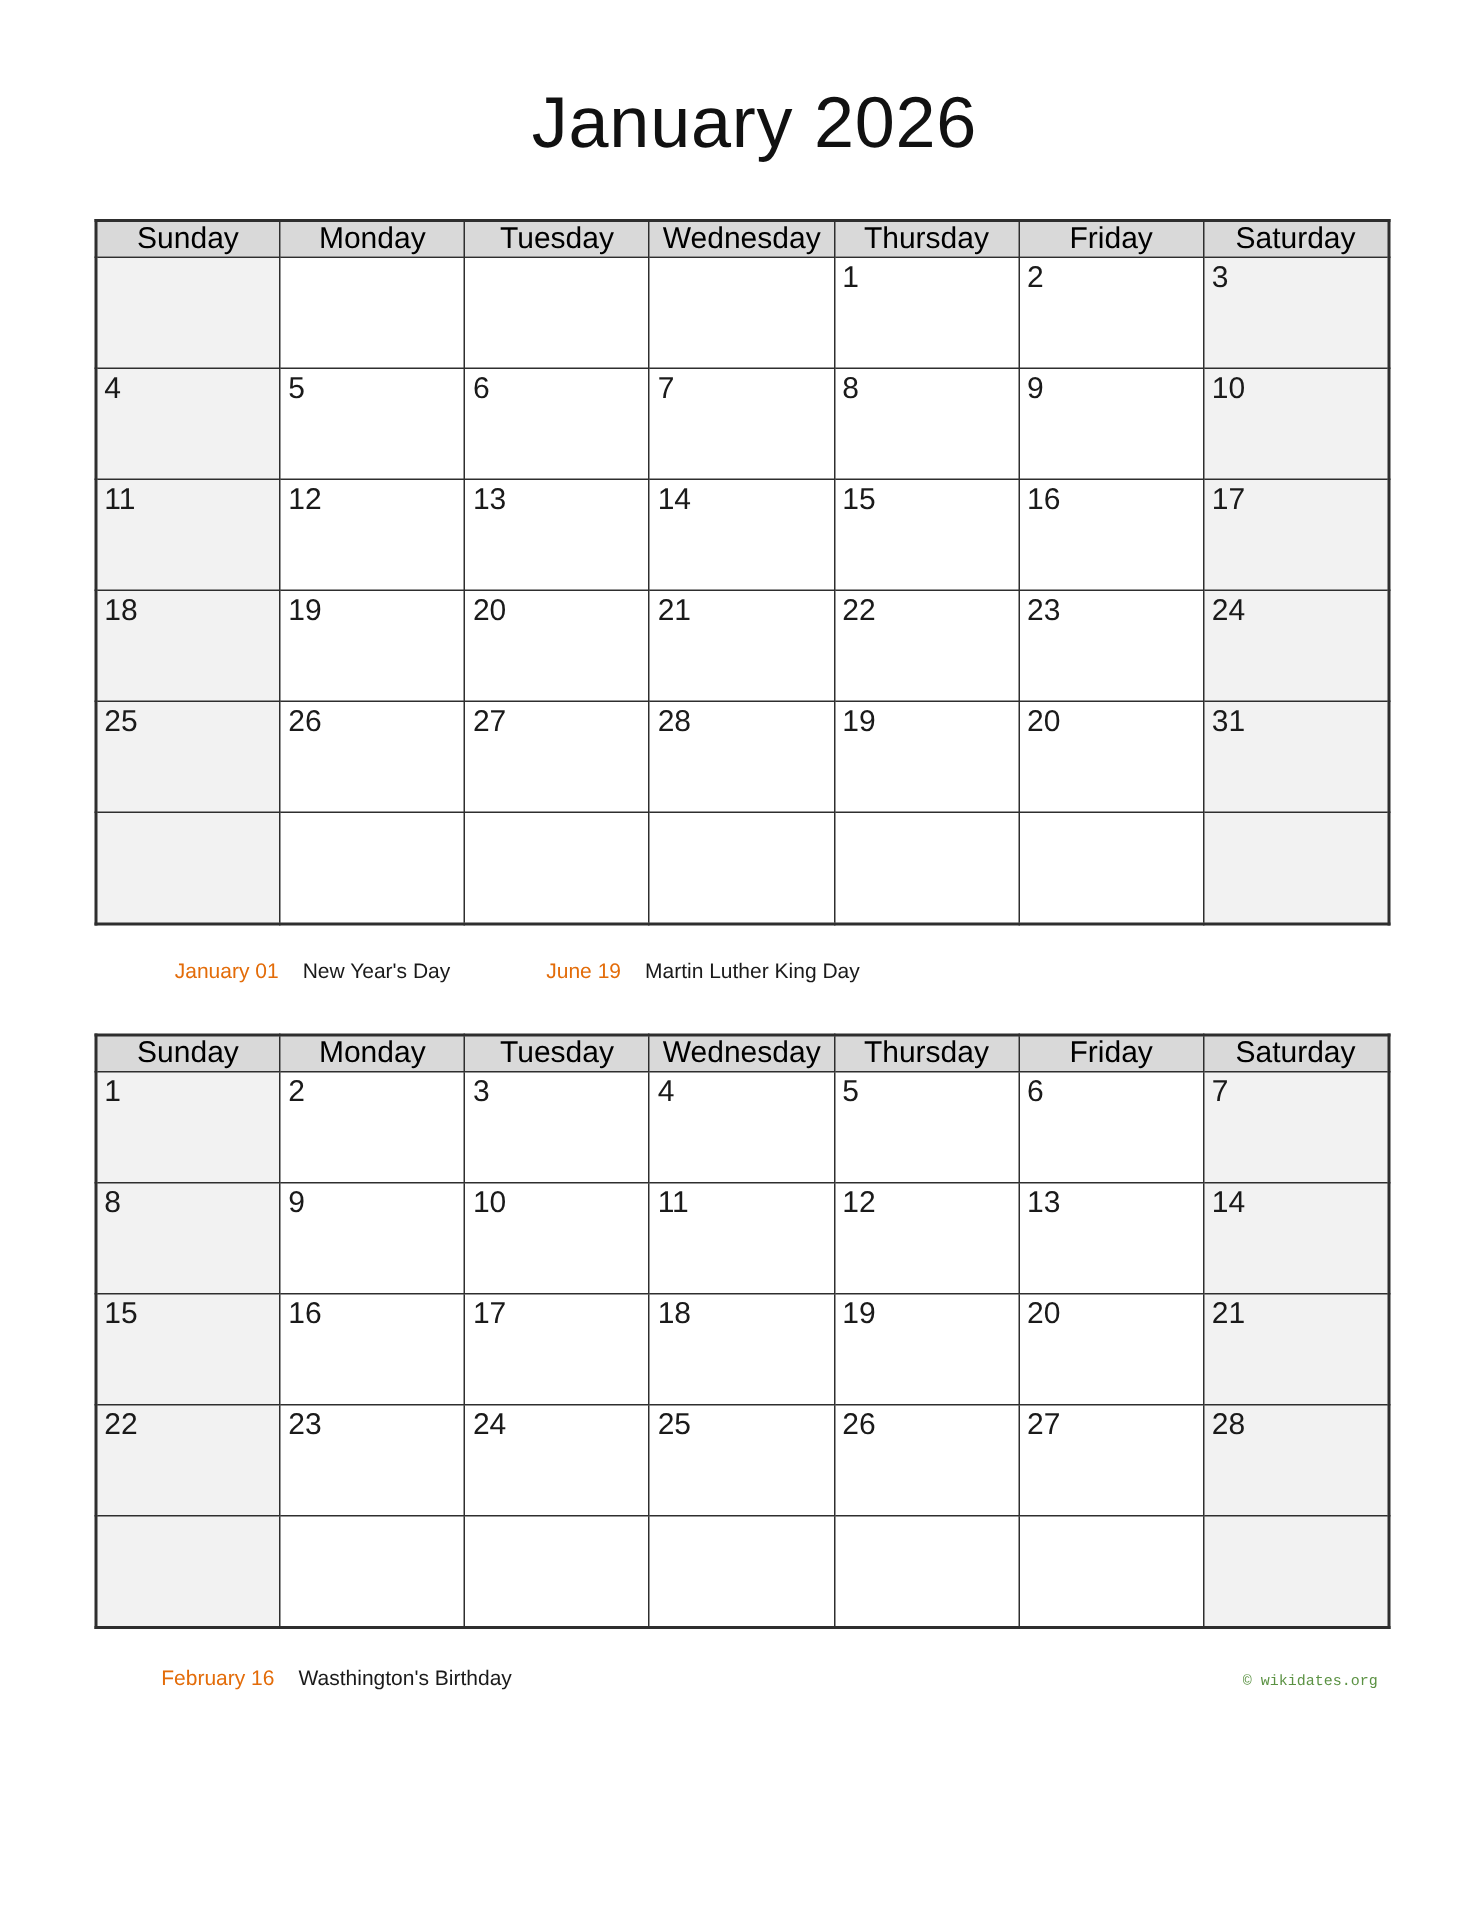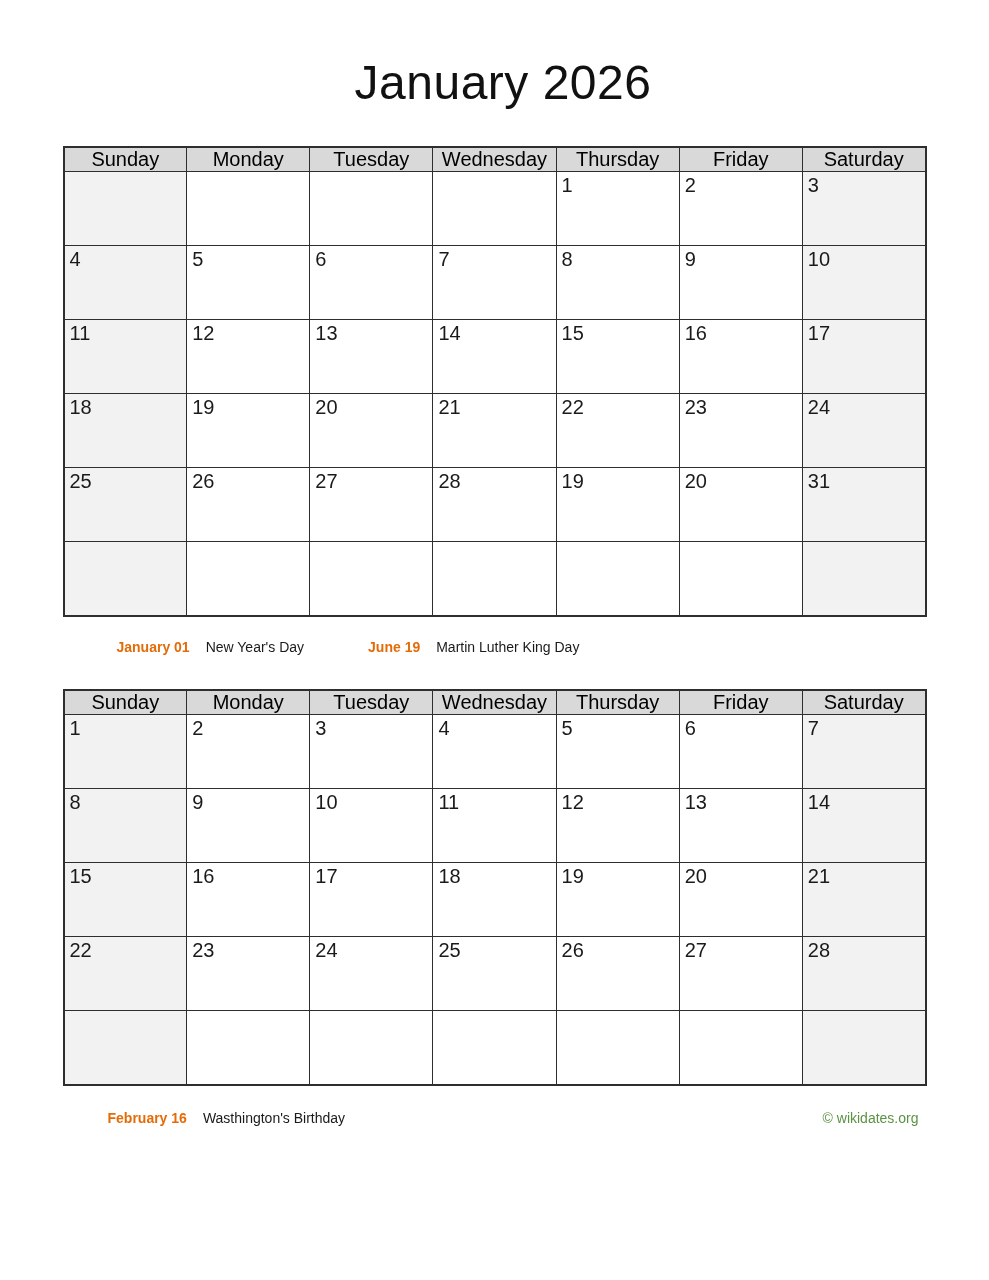--- a/index.html
+++ b/index.html
@@ -61,27 +61,28 @@
     width:864px;
     margin:22px auto 0 auto;
     box-sizing:border-box;
     padding-left:54px;
     display:flex;
     align-items:baseline;
     font-size:14px;
   }
   .holidays.footer-line{padding-left:45px;margin-top:24px;}
   .holiday{margin-right:64px;white-space:nowrap;}
-  .hdate{color:var(--holiday-date);font-weight:700;margin-right:16px;}
+  .hdate{color:var(--holiday-date);font-weight:400;margin-right:16px;}
   .hname{color:var(--text);}
   .copyright{
     margin-left:auto;
     padding-right:8px;
     color:var(--copyright-green);
-    font-size:14px;
+    font-size:10px;
+    font-family:Liberation Mono, monospace;
   }
 </style>
 </head>
 <body>
 
 <div class="page">
 
   <section class="month month-jan">
     <div class="month-title">January 2026</div>
     <table class="cal">

